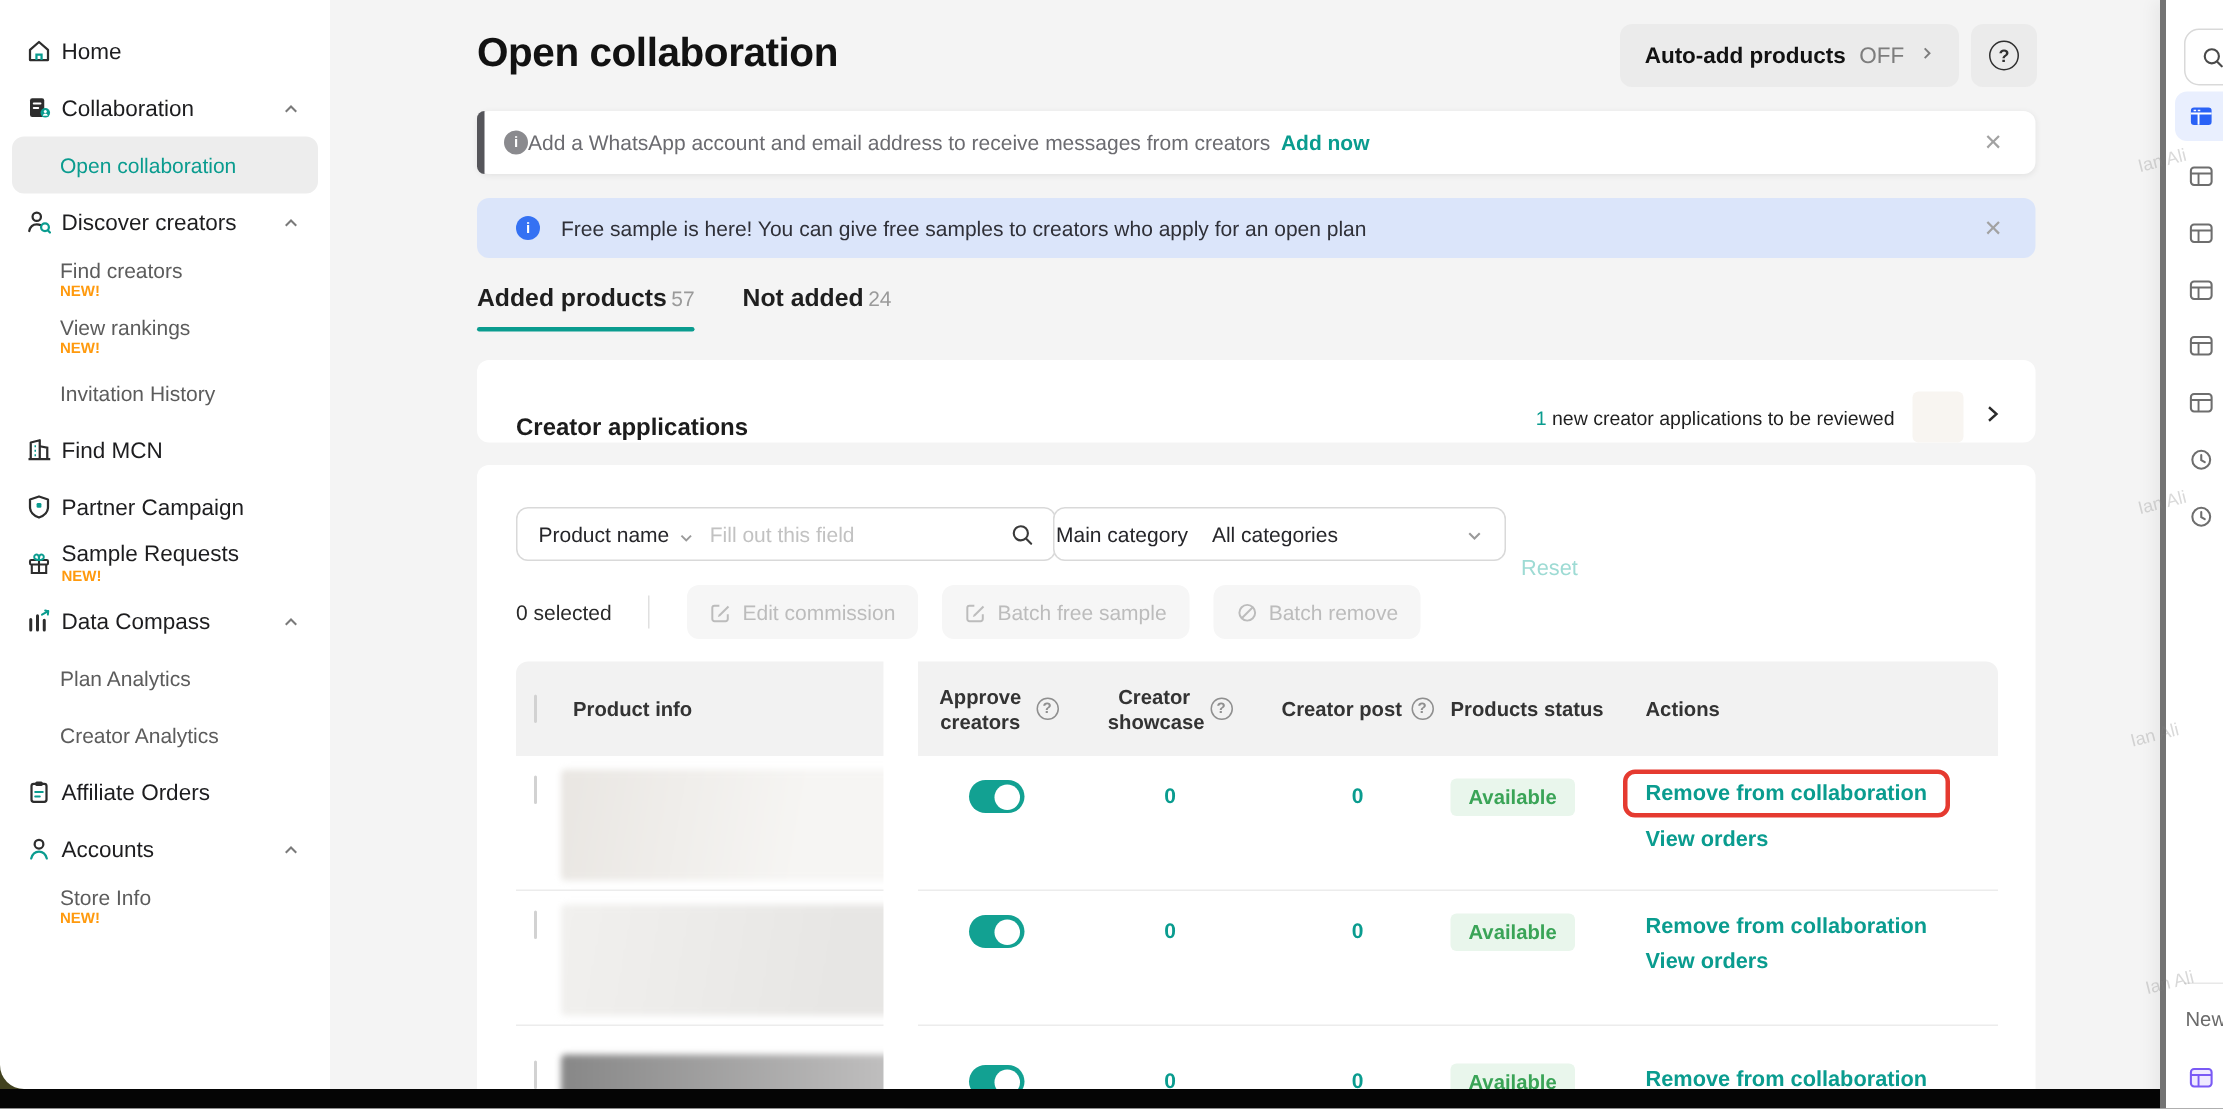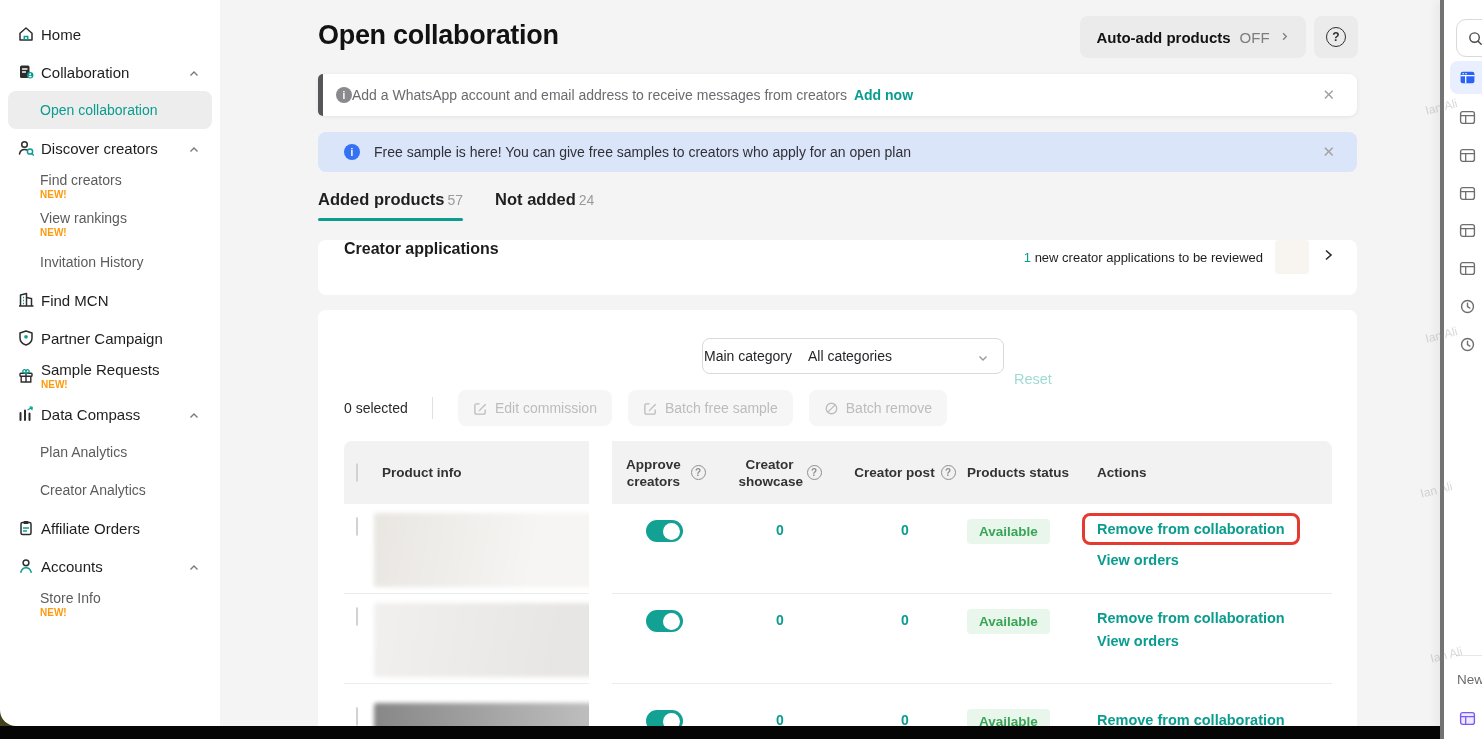--- a/index.html
+++ b/index.html
@@ -52,21 +52,21 @@
 
   
   .tabs { position:absolute; left:318px; top:190px; display:flex; gap:32px; z-index:3; }
   .tab { display:flex; align-items:baseline; cursor:pointer; padding-bottom:12px; position:relative; }
   .tab .tlabel { font-size:16.5px; font-weight:bold; color:#1f1f1f; }
   .tab .tcount { font-size:14px; color:#9a9a9a; margin-left:3px; }
   .tab.active::after { content:""; position:absolute; left:0; right:0; bottom:0; height:3px; background:#0a9c8f; border-radius:2px; }
 
   
   .apps-card { position:absolute; left:318px; top:240px; width:1039px; height:55px; background:#fff; border-radius:8px;
-               display:flex; align-items:flex-start; z-index:3; }
+               display:flex; align-items:flex-end; z-index:3; }
   .apps-title { font-size:16px; font-weight:bold; color:#1c1c1c; margin-left:26px; }
   .apps-right { position:absolute; right:22px; display:flex; align-items:center; gap:12px; }
   .apps-note { font-size:13px; color:#1f1f1f; }
   .apps-note .cnt { color:#0a9c8f; }
   .apps-avatar { width:34px; height:34px; background:#f8f5f1; border-radius:4px; }
 
   
   .main-card { position:absolute; left:318px; top:310px; width:1039px; height:416px; background:#fff;
                border-radius:8px 8px 0 0; z-index:3; }
 
@@ -357,20 +357,35 @@
       <span>
         <svg width="14" height="14" viewBox="0 0 14 14">
             <path d="M5 2.5 10 7l-5 4.5" stroke="#2b2b2b" stroke-width="1.6" fill="none"></path>
           </svg>
       </span>
     </div>
   </div>
 
   <div class="main-card">
 
+    <div class="filter-group">
+      <span class="fg-field">Product name</span>
+      <span class="fg-chev">
+        <svg viewBox="0 0 12 12">
+            <path d="M2.5 4.5 6 8l3.5-3.5" stroke="#9a9a9a" stroke-width="1.4" fill="none"></path>
+          </svg>
+      </span>
+      <input class="fg-input" placeholder="Fill out this field" style="">
+      <span class="fg-search">
+        <svg viewBox="0 0 18 18">
+            <circle cx="8" cy="8" r="5" fill="none" stroke="#3a3a3a" stroke-width="1.5"></circle>
+            <path d="M11.8 11.8 15.3 15.3" stroke="#3a3a3a" stroke-width="1.5" stroke-linecap="round"></path>
+          </svg>
+      </span>
+    </div>
 
     <div class="cat-select">
       <span class="cs-label">Main category</span>
       <span class="cs-value">All categories</span>
       <span class="cs-chev">
         <svg viewBox="0 0 12 12">
             <path d="M2.5 4.5 6 8l3.5-3.5" stroke="#9a9a9a" stroke-width="1.4" fill="none"></path>
           </svg>
       </span>
     </div>

